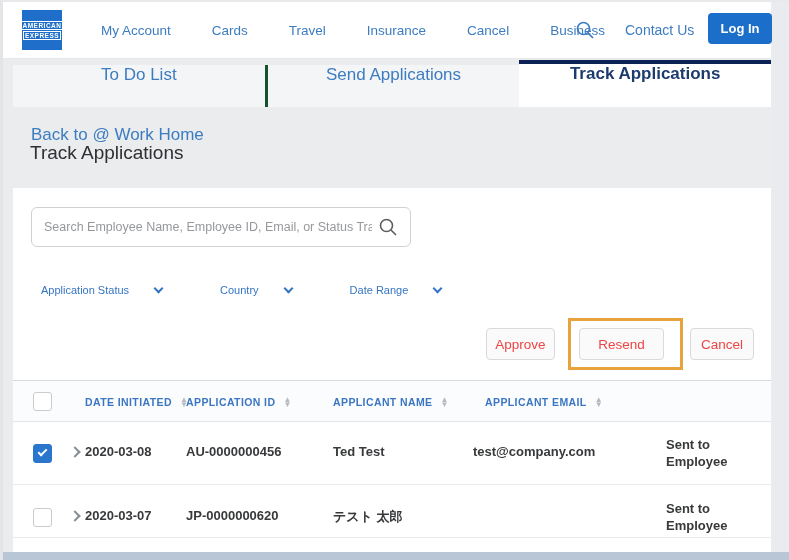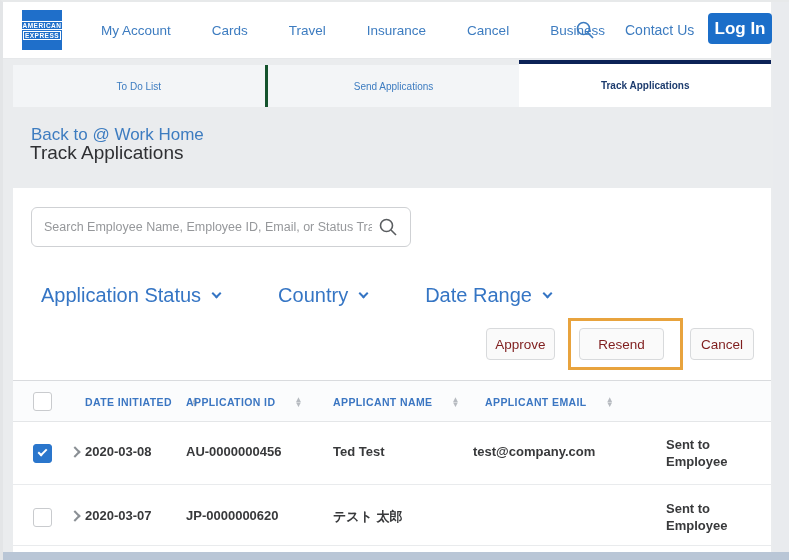--- a/index.html
+++ b/index.html
@@ -13,79 +13,79 @@
          border-bottom:1px solid #e6e8ea; }
   .logo { position:absolute; left:19px; top:8px; width:40px; height:40px; background:#1f6fca;
           display:flex; flex-direction:column; align-items:center; justify-content:center; gap:1px; }
   .logo span { display:block; color:#fff; font-size:6.5px; font-weight:bold; letter-spacing:.5px;
                border:1px solid #fff; padding:0 1px; line-height:7px; }
   .nav-links { position:absolute; left:58px; top:0; height:56px; display:flex; align-items:center; column-gap:41px;margin-left:40px; }
   .nav-link { color:#3d7cc0; font-size:13.5px; text-decoration:none; white-space:nowrap; cursor:pointer; }
   .nav-search { position:absolute; left:572px; top:18px; width:20px; height:20px; cursor:pointer; }
   .nav-contact { position:absolute; left:622px; top:20px; color:#3d7cc0; font-size:14px; text-decoration:none; cursor:pointer; }
   .login-btn { position:absolute; left:705px; top:11px; width:64px; height:31px; background:#1b6ec9;
-               color:#fff; font-size:17px; font-weight:bold; border:none; border-radius:4px; cursor:pointer; }
+               color:#fff; font-size:13px; font-weight:bold; border:none; border-radius:4px; cursor:pointer; }
 
   
   .tabbar { position:absolute; left:10px; top:58px; width:758px; height:47px; display:flex; }
-  .tab { flex:1 1 0; display:flex; align-items:center; justify-content:center;
-         font-size:10px; cursor:pointer; }
+  .tab { flex:1 1 0; display:flex; justify-content:center;
+         font-size:17px; cursor:pointer; }
   .tab.inactive { margin-top:5px; background:#f3f5f7; color:#3d7cc0; }
   .tab.inactive + .tab.inactive { border-left:3px solid #14532d; }
   .tab.active { background:#fff; color:#1d3c6e; font-weight:bold; border-top:4px solid #0c2257; }
 
   
   .crumb { position:absolute; left:28px; top:123px; color:#3d7cc0; font-size:17px; text-decoration:none; cursor:pointer; }
   .page-title { position:absolute; left:27px; top:140px; color:#2f3033; font-size:19px; font-weight:500; }
 
   
   .card { position:absolute; left:10px; top:186px; width:758px; height:366px; background:#fff; }
 
   .searchbox { position:absolute; left:18px; top:19px; width:380px; height:40px;
                border:1px solid #cfd1d4; border-radius:6px; background:#fff;
                display:flex; align-items:center; }
   .searchbox input { flex:1; border:none; outline:none; background:transparent; margin-left:12px;
                      font-size:12.5px; color:#3a3a3a; font-family:"Liberation Sans", sans-serif; }
   .searchbox input::placeholder { color:#96989b; }
   .searchbox svg { margin:0 12px 0 6px; flex:0 0 auto; cursor:pointer; }
 
   .filters { position:absolute; left:28px; top:96px; display:flex; column-gap:58px; align-items:center; }
-  .filter { display:flex; align-items:center; column-gap:12px; color:#3575c4; font-size:20px; cursor:pointer; }
+  .filter { display:flex; align-items:center; column-gap:26px; color:#3575c4; font-size:11px; cursor:pointer; }
   .chev-d { width:7px; height:7px; border-right:2px solid #3575c4; border-bottom:2px solid #3575c4;
             transform:rotate(45deg); margin-top:-4px; }
 
   .btn { position:absolute; top:140px; height:32px; background:#fafafa; border:1px solid #d8dadc;
-         border-radius:4px; color:#7f1d1d; font-size:13.5px; cursor:pointer;
+         border-radius:4px; color:#ef4444; font-size:13.5px; cursor:pointer;
          font-family:"Liberation Sans", sans-serif; }
   .btn-approve { left:473px; width:69px; }
   .btn-resend  { left:566px; width:85px; }
   .btn-cancel  { left:677px; width:64px; }
   .hl-box { position:absolute; left:555px; top:130px; width:115px; height:52px;
             border:3px solid #e8a33d; pointer-events:none; }
 
   
   .thead { position:absolute; left:0; top:192px; width:758px; height:42px; background:#fbfcfd;
            border-top:1px solid #d9dbde; border-bottom:1px solid #e4e6e8; }
   .trow  { position:absolute; left:0; width:758px; height:63px; border-bottom:1px solid #e9ebed;padding-left:9px; }
   .trow.r0 { top:234px; }
-  .trow.r1 { top:298px; height:60px; }
+  .trow.r1 { top:298px; height:52px; }
 
   .cb { position:absolute; left:20px; width:19px; height:19px; border:1px solid #c9cbce;
         border-radius:3px; background:#fff; cursor:pointer; }
   .thead .cb { top:11px; }
   .trow .cb { top:22px; }
   .cb.checked { background:#2a76cc; border-color:#2a76cc; }
   .cb .tick { position:absolute; left:4px; top:4px; width:9px; height:5px;
               border-left:2px solid #fff; border-bottom:2px solid #fff; transform:rotate(-45deg); }
 
   .chev-r { position:absolute; left:58px; top:26px; width:8px; height:8px;
             border-right:2px solid #8a8f94; border-bottom:2px solid #8a8f94;
             transform:rotate(-45deg); cursor:pointer; }
 
-  .hcell { position:absolute; top:0; height:42px; display:flex; align-items:center; column-gap:19px;
+  .hcell { position:absolute; top:0; height:42px; display:flex; align-items:center; column-gap:8px;
            color:#3b76c2; font-size:10.5px; font-weight:bold; letter-spacing:.4px; cursor:pointer; white-space:nowrap; }
   .sort { display:flex; flex-direction:column; color:#b6bac0; font-size:8px; line-height:5px; }
 
   .cell { position:absolute; color:#38393b; font-size:13px; font-weight:bold; }
   .trow .cell { top:22px; }
   .c-date   { left:72px; }
   .c-id     { left:173px; }
   .c-name   { left:320px; }
   .c-email  { left:460px; width:170px; }
   .c-status { left:653px; width:75px; top:14px !important; line-height:17px; }

